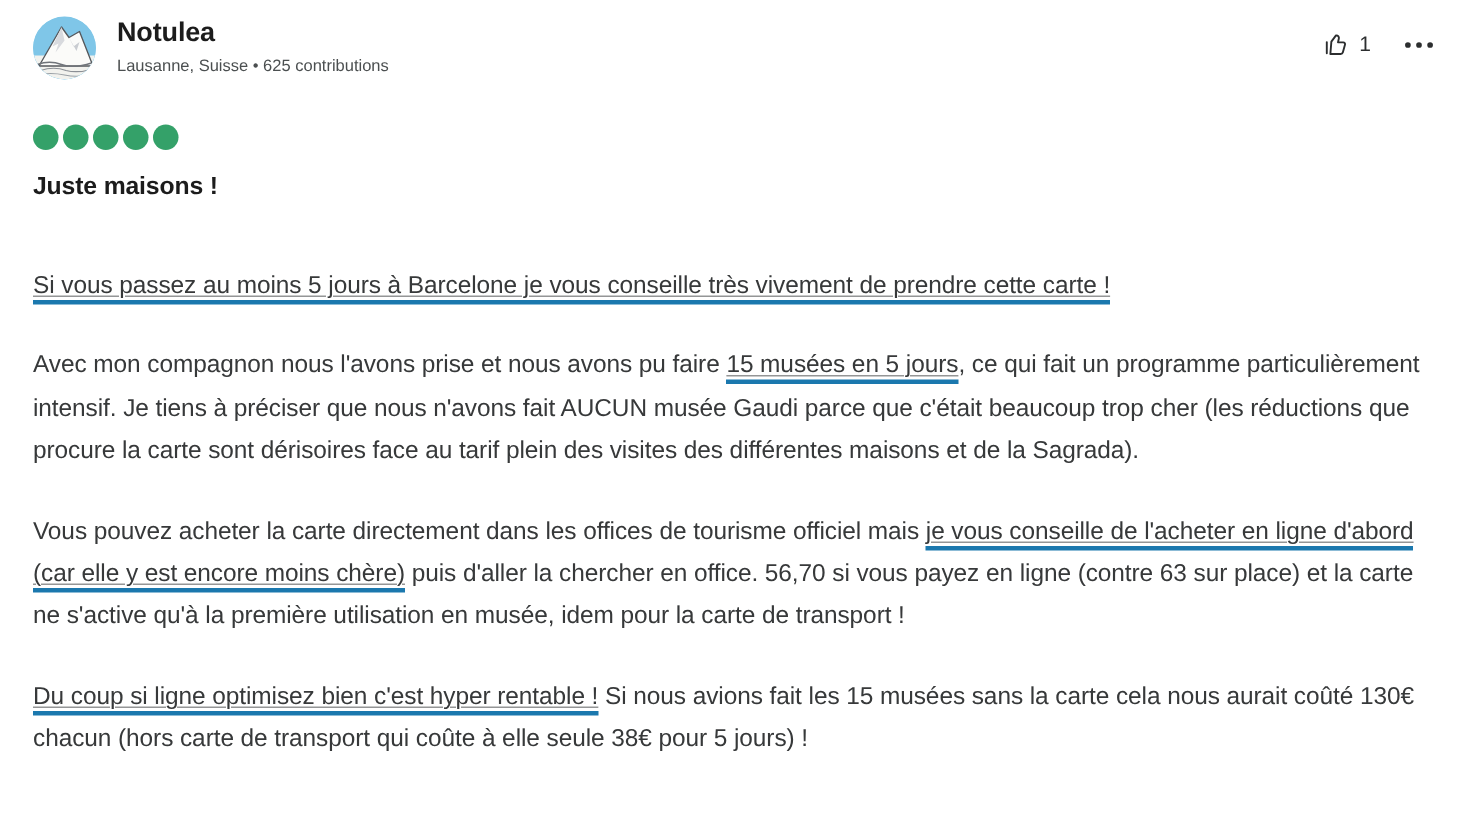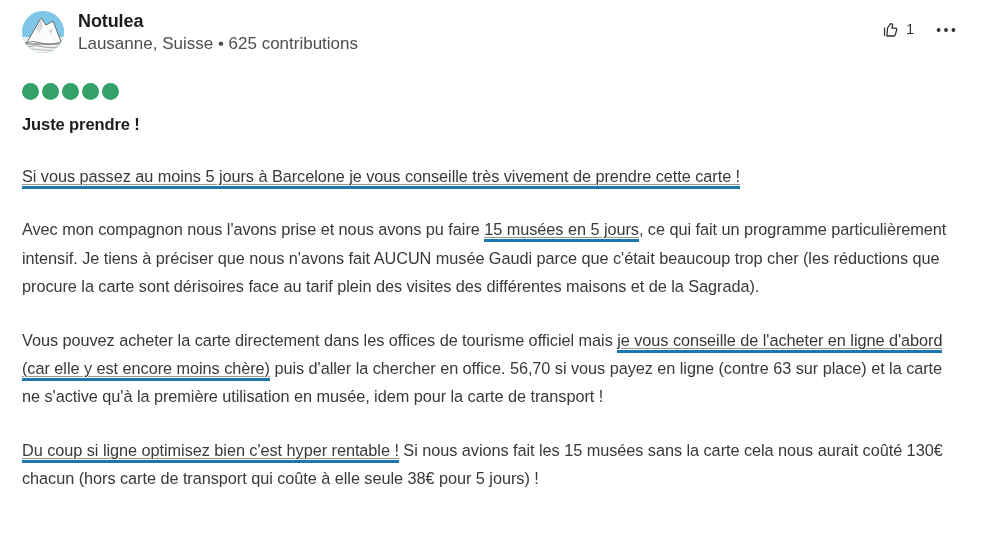--- a/index.html
+++ b/index.html
@@ -50,21 +50,21 @@
     padding-top: 0px;
   }
   .user-name {
     font-size: 18px;
     font-weight: bold;
     line-height: 22px;
     color: #1c1c1c;
     letter-spacing: -0.1px;
   }
   .user-meta {
-    font-size: 17px;
+    font-size: 11px;
     line-height: 20px;
     color: #4b4f50;
     margin-top: 2px;
   }
 
   .header-actions {
     position: absolute;
     right: 4px;
     top: 10px;
     display: flex;
@@ -102,21 +102,21 @@
     margin-top: 13px;
     font-size: 16.5px;
     font-weight: bold;
     color: #1c1c1c;
     line-height: 22px;
     letter-spacing: -0.1px;
   }
 
   
   .review-body {
-    margin-top: 27px;
+    margin-top: 41px;
     font-size: 16.3px;
     line-height: 28.4px;
     color: #37393a;
     letter-spacing: -0.05px;
   }
   .para { margin: 0 0 25px 0; }
   .para:last-child { margin-bottom: 0; }
 
   .hl {
     border-bottom: 3px solid #1b78ae;
@@ -176,21 +176,21 @@
   </div>
 
   <div class="rating-row">
     <span class="bubble" style="background: rgb(52, 161, 105);"></span>
     <span class="bubble" style="background: rgb(52, 161, 105);"></span>
     <span class="bubble" style="background: rgb(52, 161, 105);"></span>
     <span class="bubble" style="background: rgb(52, 161, 105);"></span>
     <span class="bubble" style="background: rgb(52, 161, 105);"></span>
   </div>
 
-  <div class="review-title">Juste prendre !</div>
+  <div class="review-title">Juste maisons !</div>
 
   <div class="review-body" id="review-body">
       <p class="para"><span class="hl" style="border-bottom-color: rgb(27, 120, 174);">Si vous passez au moins 5 jours à Barcelone je vous conseille très vivement de prendre cette carte !</span></p>
       <p class="para"><span>Avec mon compagnon nous l'avons prise et nous avons pu faire </span><span class="hl" style="border-bottom-color: rgb(27, 120, 174);">15 musées en 5 jours</span><span>, ce qui fait un programme particulièrement intensif. Je tiens à préciser que nous n'avons fait AUCUN musée Gaudi parce que c'était beaucoup trop cher (les réductions que procure la carte sont dérisoires face au tarif plein des visites des différentes maisons et de la Sagrada).</span></p>
       <p class="para"><span>Vous pouvez acheter la carte directement dans les offices de tourisme officiel mais </span><span class="hl" style="border-bottom-color: rgb(27, 120, 174);">je vous conseille de l'acheter en ligne d'abord (car elle y est encore moins chère)</span><span> puis d'aller la chercher en office. 56,70 si vous payez en ligne (contre 63 sur place) et la carte ne s'active qu'à la première utilisation en musée, idem pour la carte de transport !</span></p>
       <p class="para"><span class="hl" style="border-bottom-color: rgb(27, 120, 174);">Du coup si ligne optimisez bien c'est hyper rentable !</span><span> Si nous avions fait les 15 musées sans la carte cela nous aurait coûté 130€ chacun (hors carte de transport qui coûte à elle seule 38€ pour 5 jours) !</span></p>
     </div>
 
 </div>
 

